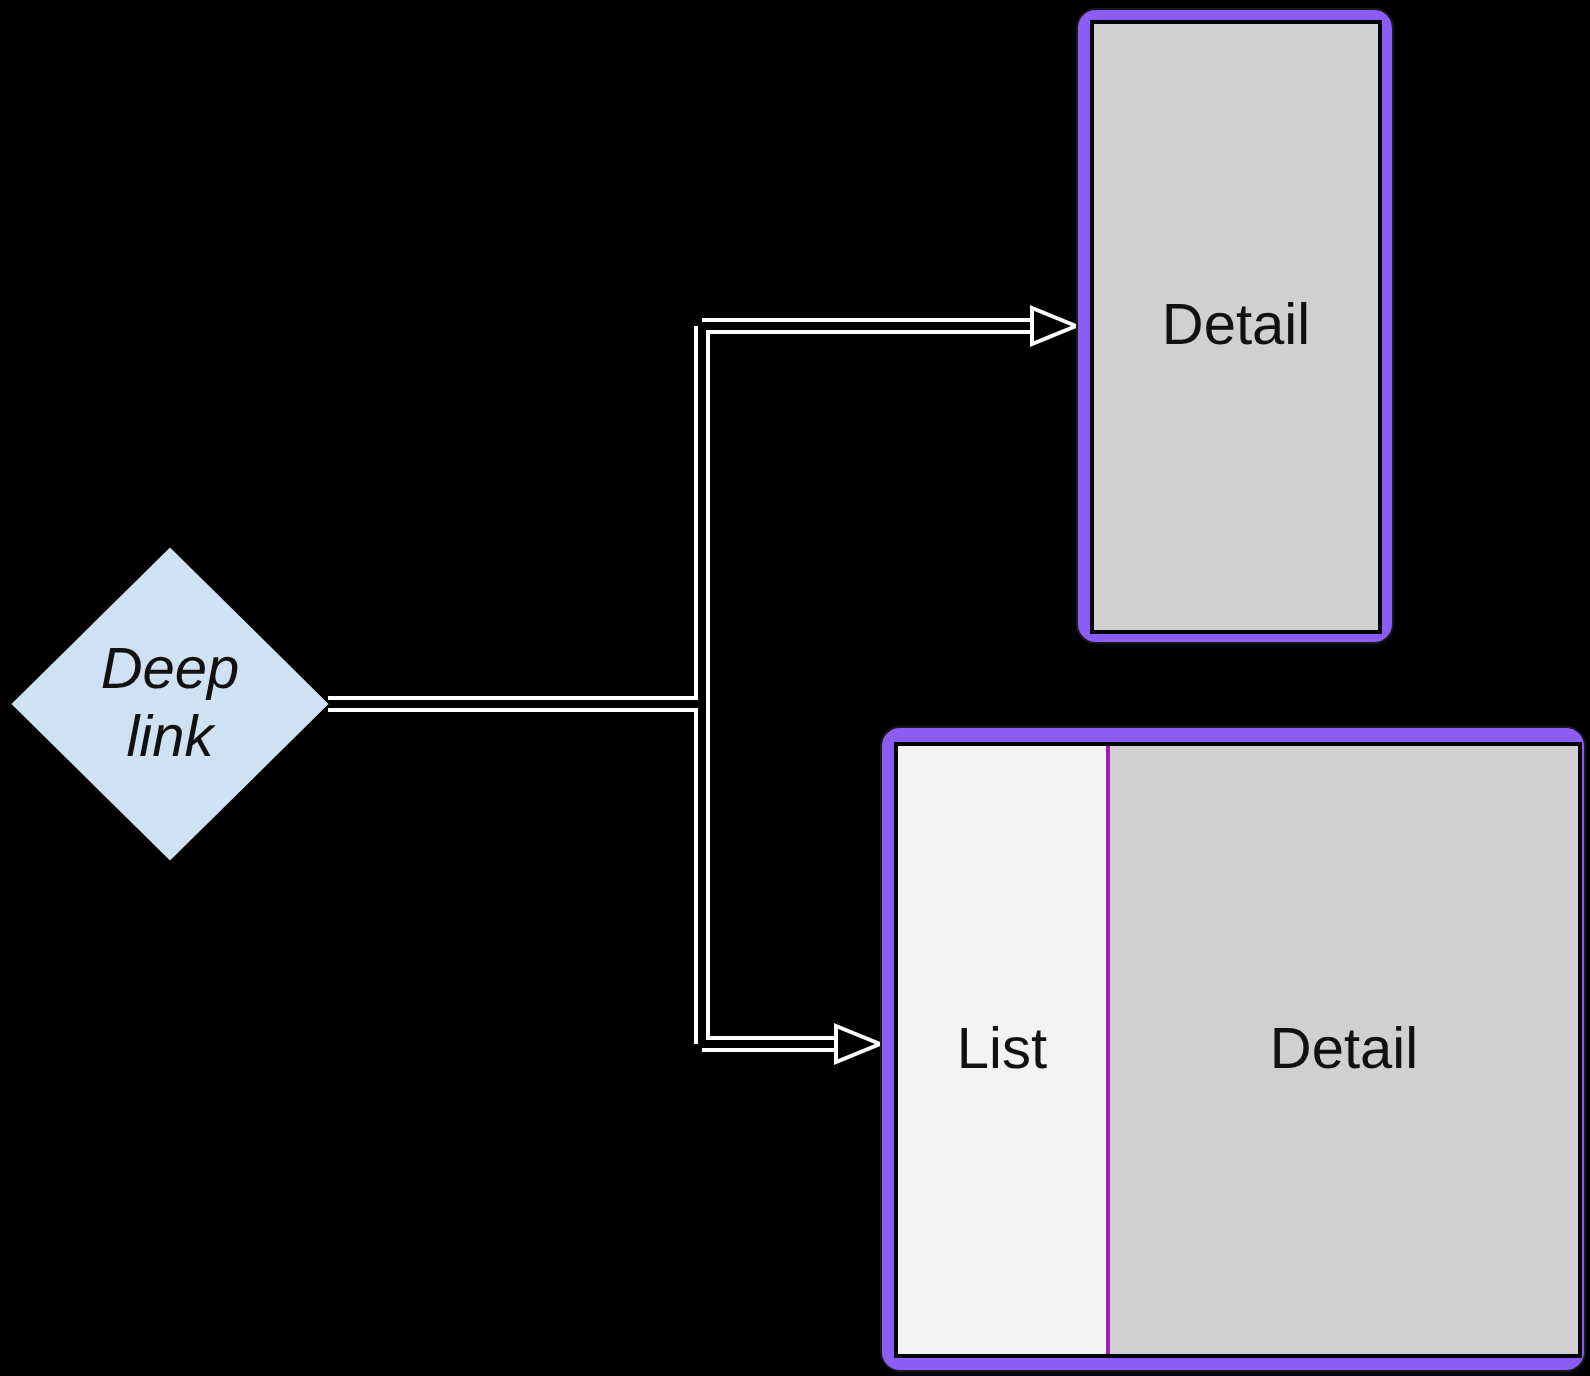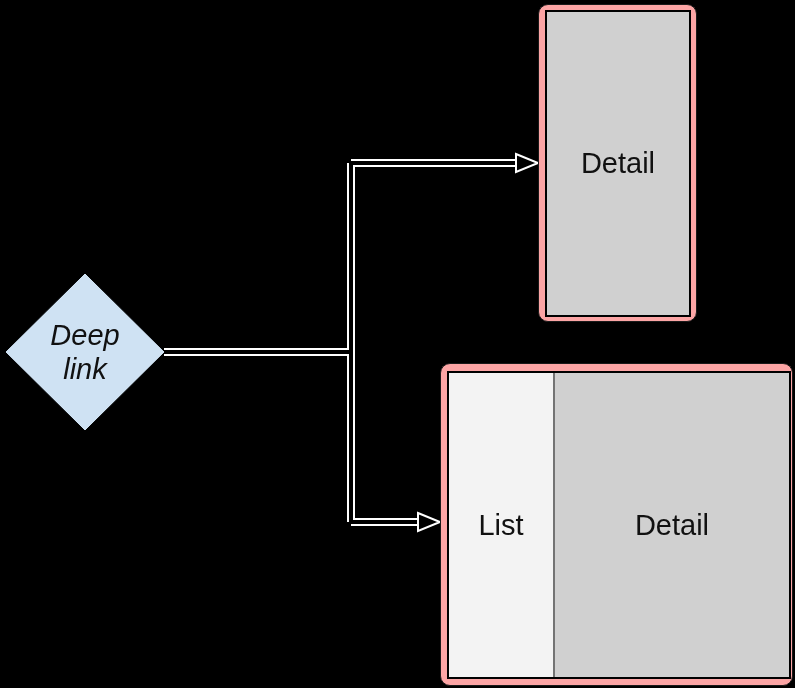--- a/index.html
+++ b/index.html
@@ -35,21 +35,21 @@
     justify-content: center;
     text-align: center;
     font-size: 29px;
     line-height: 34px;
     color: #111111;
     font-style: italic;
   }
   
   .screen-container {
     position: absolute;
-    background: #fca5a5;
+    background: #8b5cf6;
     border-radius: 10px;
     border: 1px solid #1a1a1a;
     box-sizing: border-box;
   }
   .screen-detail {
     left: 538px;
     top: 4px;
     width: 159px;
     height: 318px;
   }
@@ -82,21 +82,21 @@
     top: 7px;
     width: 344px;
     height: 308px;
     border: 2px solid #000000;
     box-sizing: border-box;
     display: flex;
   }
   .list-panel {
     flex: 0 0 106px;
     background: #f3f3f3;
-    border-right: 2px solid #737373;
+    border-right: 2px solid #a21caf;
   }
   .detail-panel-split {
     flex: 1 1 auto;
     background: #d0d0d0;
   }
   .label-text {
     display: inline-block;
   }
 </style>
 </head>

